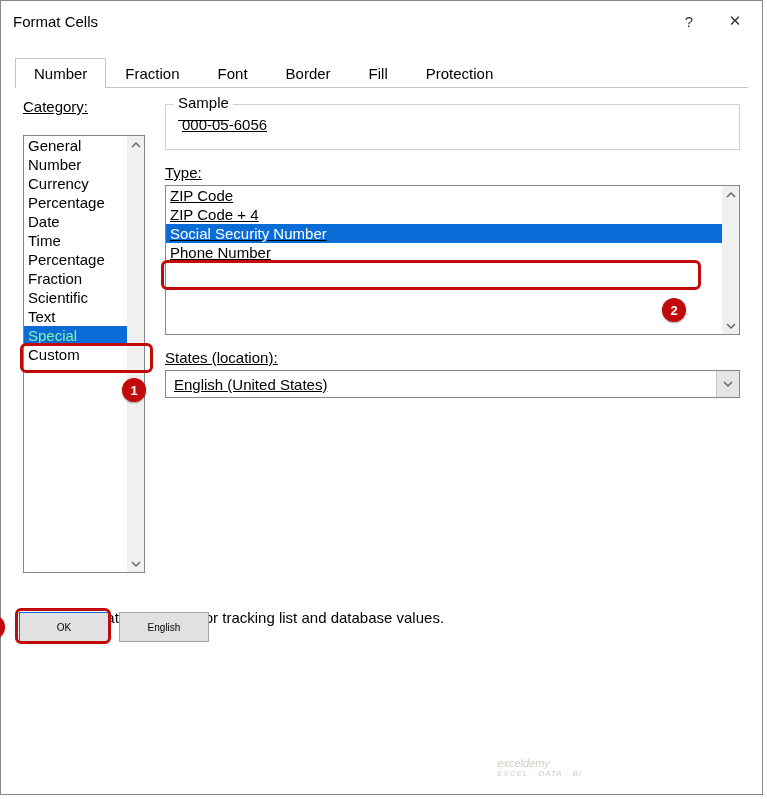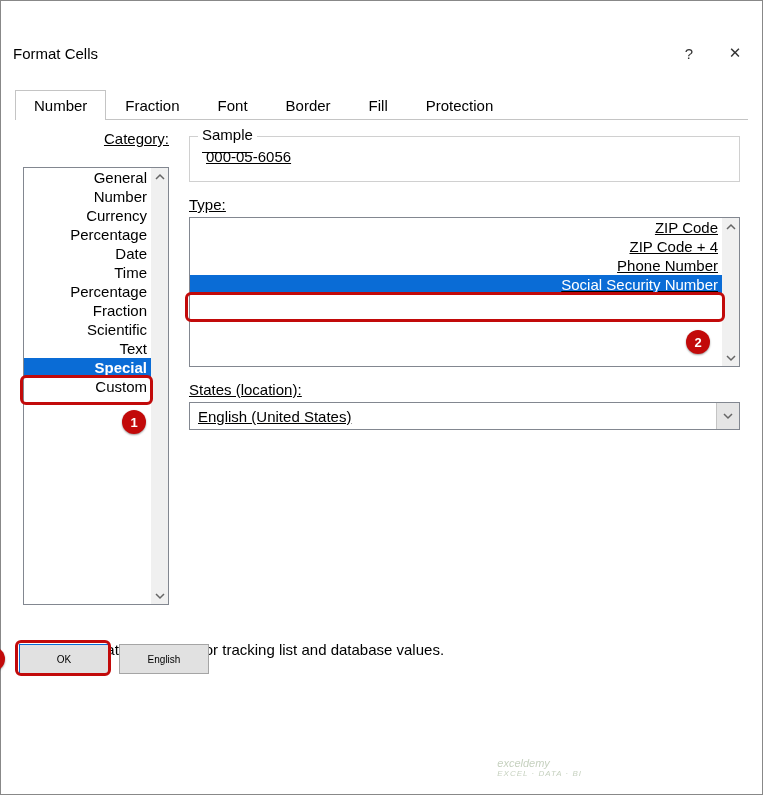--- a/index.html
+++ b/index.html
@@ -5,55 +5,55 @@
 body {
   margin: 0; padding: 0; background: #fff;
   font-family: "Segoe UI", Tahoma, sans-serif;
   font-size: 14px; color: #000;
 }
 .dialog {
   position: relative; width: 763px; height: 795px;
   border: 1px solid #888; background: #fff; box-sizing: border-box;
 }
 .titlebar {
-  display: flex; align-items: center; height: 40px; padding: 0 4px 0 12px; margin-top: 32px;
+  display: flex; align-items: center; height: 40px; padding: 0 4px 0 12px;
 }
 .title { flex: 1; font-size: 15px; }
 .tb-btn { width: 46px; height: 32px; display: flex; align-items: center; justify-content: center; font-size: 15px; font-family: Arial, sans-serif; color: #333; }
 .tabs {
   display: flex; margin: 16px 14px 0 14px; border-bottom: 1px solid #c4c4c4;
   font-size: 15px;
 }
 .tab { padding: 6px 18px; border: 1px solid transparent; border-bottom: none; position: relative; top: 1px; }
 .tab.active { border-color: #c4c4c4; background: #fff; }
 .content { padding: 10px 22px 0 22px; display: flex; gap: 20px; }
-.left { width: 146px; text-align: right; }
+.left { width: 122px; }
 .lbl { text-decoration: underline; text-decoration-color: rgba(0,0,0,0); font-size: 15px; }
 .lbl .ul { text-decoration: underline; }
 .listbox {
   border: 1px solid #828790; height: 436px; margin-top: 20px;
   display: flex; position: relative; font-size: 15px;
 }
 .listbox .items { flex: 1; overflow: hidden; }
 .listbox .item { padding: 1px 4px; white-space: nowrap; }
 .listbox .item.selected {
-  background: #0a84ff; background: #0a6cd6; color: #ffffff; font-weight: bold;
+  background: #0a84ff; background: #0a6cd6; color: #86efac;
 }
 .scrollbar { width: 17px; background: #f0f0f0; display: flex; flex-direction: column; }
 .sb-btn { height: 17px; display:flex; align-items:center; justify-content:center; color:#555; font-size:10px; }
 .sb-track { flex: 1; }
 .right { flex: 1; text-decoration: underline; }
 .grp { border: 1px solid #d0d0d0; padding: 0; margin-top: 6px; }
 .grp .glabel { position: relative; top: -11px; left: 8px; background: #fff; padding: 0 4px; display:inline; font-size:15px; }
 .grp .body { padding: 0 16px 16px 16px; margin-top: -6px; font-size: 15px; }
 .typelist {
   border: 1px solid #828790; height: 148px; margin-top: 4px;
   display: flex; font-size: 15px;
 }
-.typelist .items { flex: 1; text-align: right; }
+.typelist .items { flex: 1; }
 .typelist .item { padding: 1px 4px; }
 .typelist .item.selected { background: #0a6cd6; color: #fff; }
 .localebox {
   border: 1px solid #828790; height: 26px; margin-top: 4px;
   display: flex; align-items: center; font-size: 15px;
 }
 .localebox .val { flex: 1; padding: 0 8px; }
 .localebox .ddbtn { width: 22px; height: 100%; background: #e5e5e5; display:flex; align-items:center; justify-content:center; border-left: 1px solid #c4c4c4; }
 .desc { margin: 36px 22px 0 22px; font-size: 15px; }
 .btnrow {
@@ -141,22 +141,22 @@
       <div class="grp">
         <span class="glabel">Sample</span>
         <div class="body">000-05-6056</div>
       </div>
 
       <div class="lbl" style="margin-top:14px;"><span class="ul">Type:</span></div>
       <div class="typelist">
         <div class="items">
           <div class="item">ZIP Code</div>
           <div class="item">ZIP Code + 4</div>
+          <div class="item selected">Social Security Number</div>
           <div class="item">Phone Number</div>
-          <div class="item selected">Social Security Number</div>
         </div>
         <div class="scrollbar">
           <div class="sb-btn">
             <svg class="chev" viewBox="0 0 10 10">
                 <path d="M1 7 L5 3 L9 7" fill="none" stroke="#666" stroke-width="1.5"></path>
               </svg>
           </div>
           <div class="sb-track"></div>
           <div class="sb-btn">
             <svg class="chev" viewBox="0 0 10 10">

